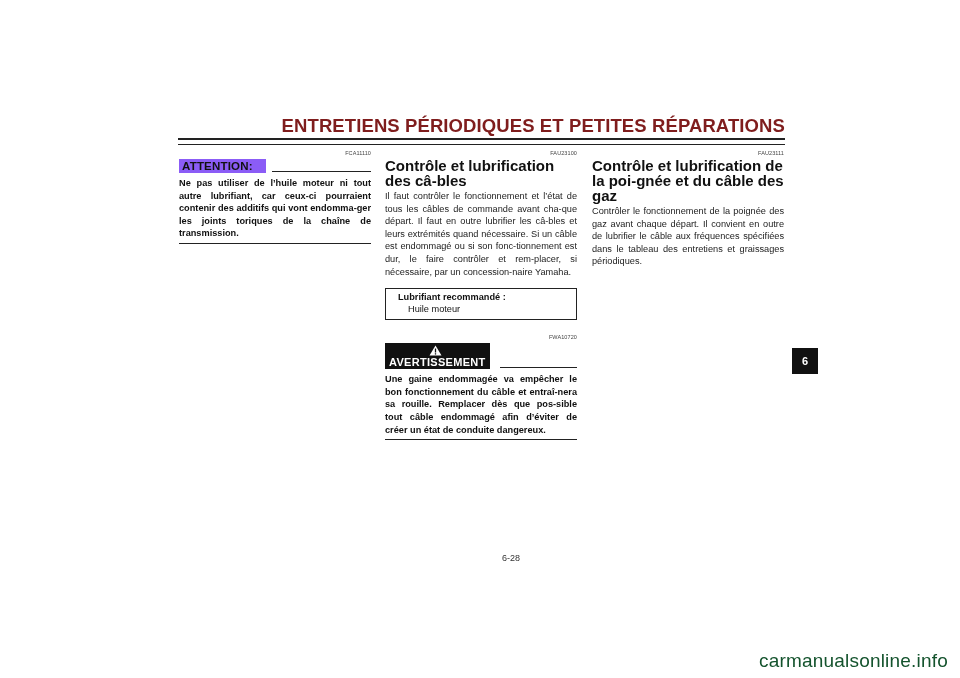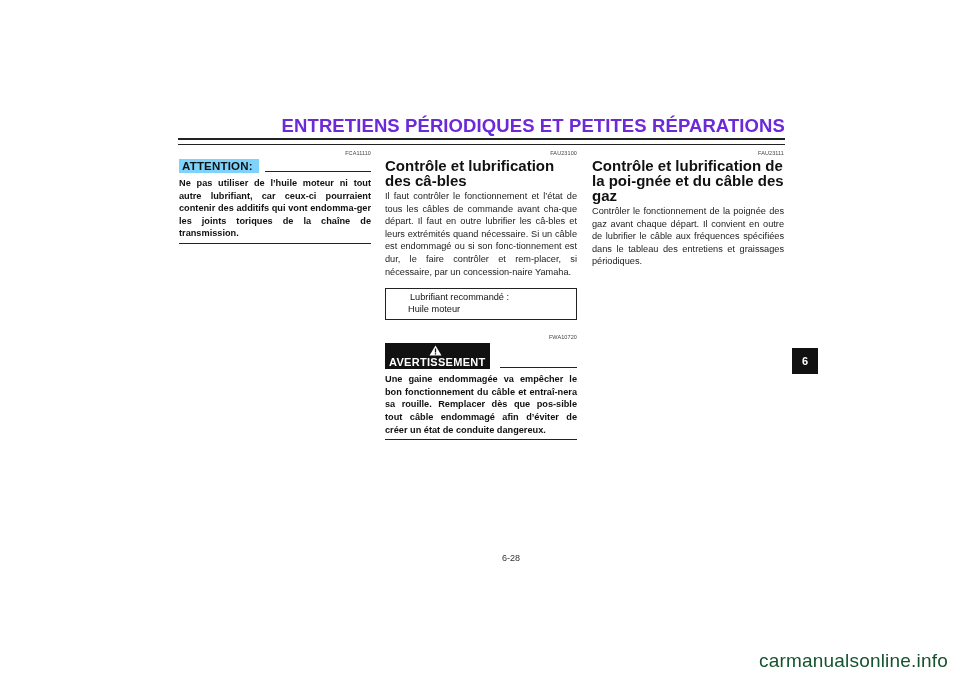--- a/index.html
+++ b/index.html
@@ -3,56 +3,56 @@
   <meta charset="utf-8">
   <style>
     html, body { margin: 0; padding: 0; background: #ffffff; }
     body {
       width: 960px; height: 678px; position: relative; overflow: hidden;
       font-family: "Liberation Sans", sans-serif; color: #111;
     }
     .header-title {
       position: absolute; left: 200px; top: 115px; width: 585px;
       text-align: right; font-weight: bold; font-size: 18.5px; letter-spacing: 0.1px;
-      color: #6d28d9; white-space: nowrap;
+      color: #7f1d1d; white-space: nowrap;
     }
     .header-rule {
       position: absolute; left: 178px; top: 138px; width: 607px; height: 4px;
       border-top: 2px solid #222; border-bottom: 1px solid #222;
     }
     .col { position: absolute; top: 150px; width: 192px; }
     .col1 { left: 179px; }
     .col2 { left: 385px; }
     .col3 { left: 592px; }
     .code {
       text-align: right; font-size: 5.5px; color: #444; letter-spacing: 0.1px; height: 7px;
     }
     .attn-row { display: flex; align-items: flex-end; margin-top: 2px; }
     .attn-label {
-      background: #7dd3fc; font-weight: bold; font-size: 11.5px; padding: 1px 6px 1px 3px;
+      background: #8b5cf6; font-weight: bold; font-size: 11.5px; padding: 1px 13px 1px 3px;
       letter-spacing: 0.2px;
     }
     .attn-line { flex: 1; border-bottom: 1.5px solid #222; margin-left: 6px; margin-bottom: 1px; }
     .bold-text {
       font-weight: bold; font-size: 9.2px; line-height: 12.6px; text-align: justify;
       margin-top: 4px; text-align-last: left;
     }
     .end-rule { border-bottom: 1.5px solid #222; margin-top: 3px; }
     .sec-title {
       font-weight: bold; font-size: 15px; line-height: 15px; margin-top: 1px;
     }
     .body-text {
       font-size: 9.2px; line-height: 12.6px; text-align: justify; text-align-last: left;
       color: #222; margin-top: 2px;
     }
     .lub-box {
       border: 1px solid #222; margin-top: 10px; padding: 3px 10px 4px 12px;
       font-size: 9.2px; line-height: 11.5px;
     }
-    .lub-label { font-weight: normal; margin-left: 12px; }
+    .lub-label { font-weight: bold; }
     .lub-value { padding-left: 10px; }
     .warn-row { display: flex; align-items: flex-end; margin-top: 2px; }
     .warn-label {
       background: #111; color: #fff; font-weight: bold; font-size: 11px;
       padding: 2px 4px 1px 4px; display: flex; align-items: center; letter-spacing: 0.3px; flex-direction: column;
     }
     .warn-icon { width: 13px; height: 11px; margin-right: 4px; }
     .warn-line { flex: 1; border-bottom: 1.5px solid #222; margin-left: 10px; margin-bottom: 1px; }
     .tab-box {
       position: absolute; left: 792px; top: 348px; width: 26px; height: 26px;

